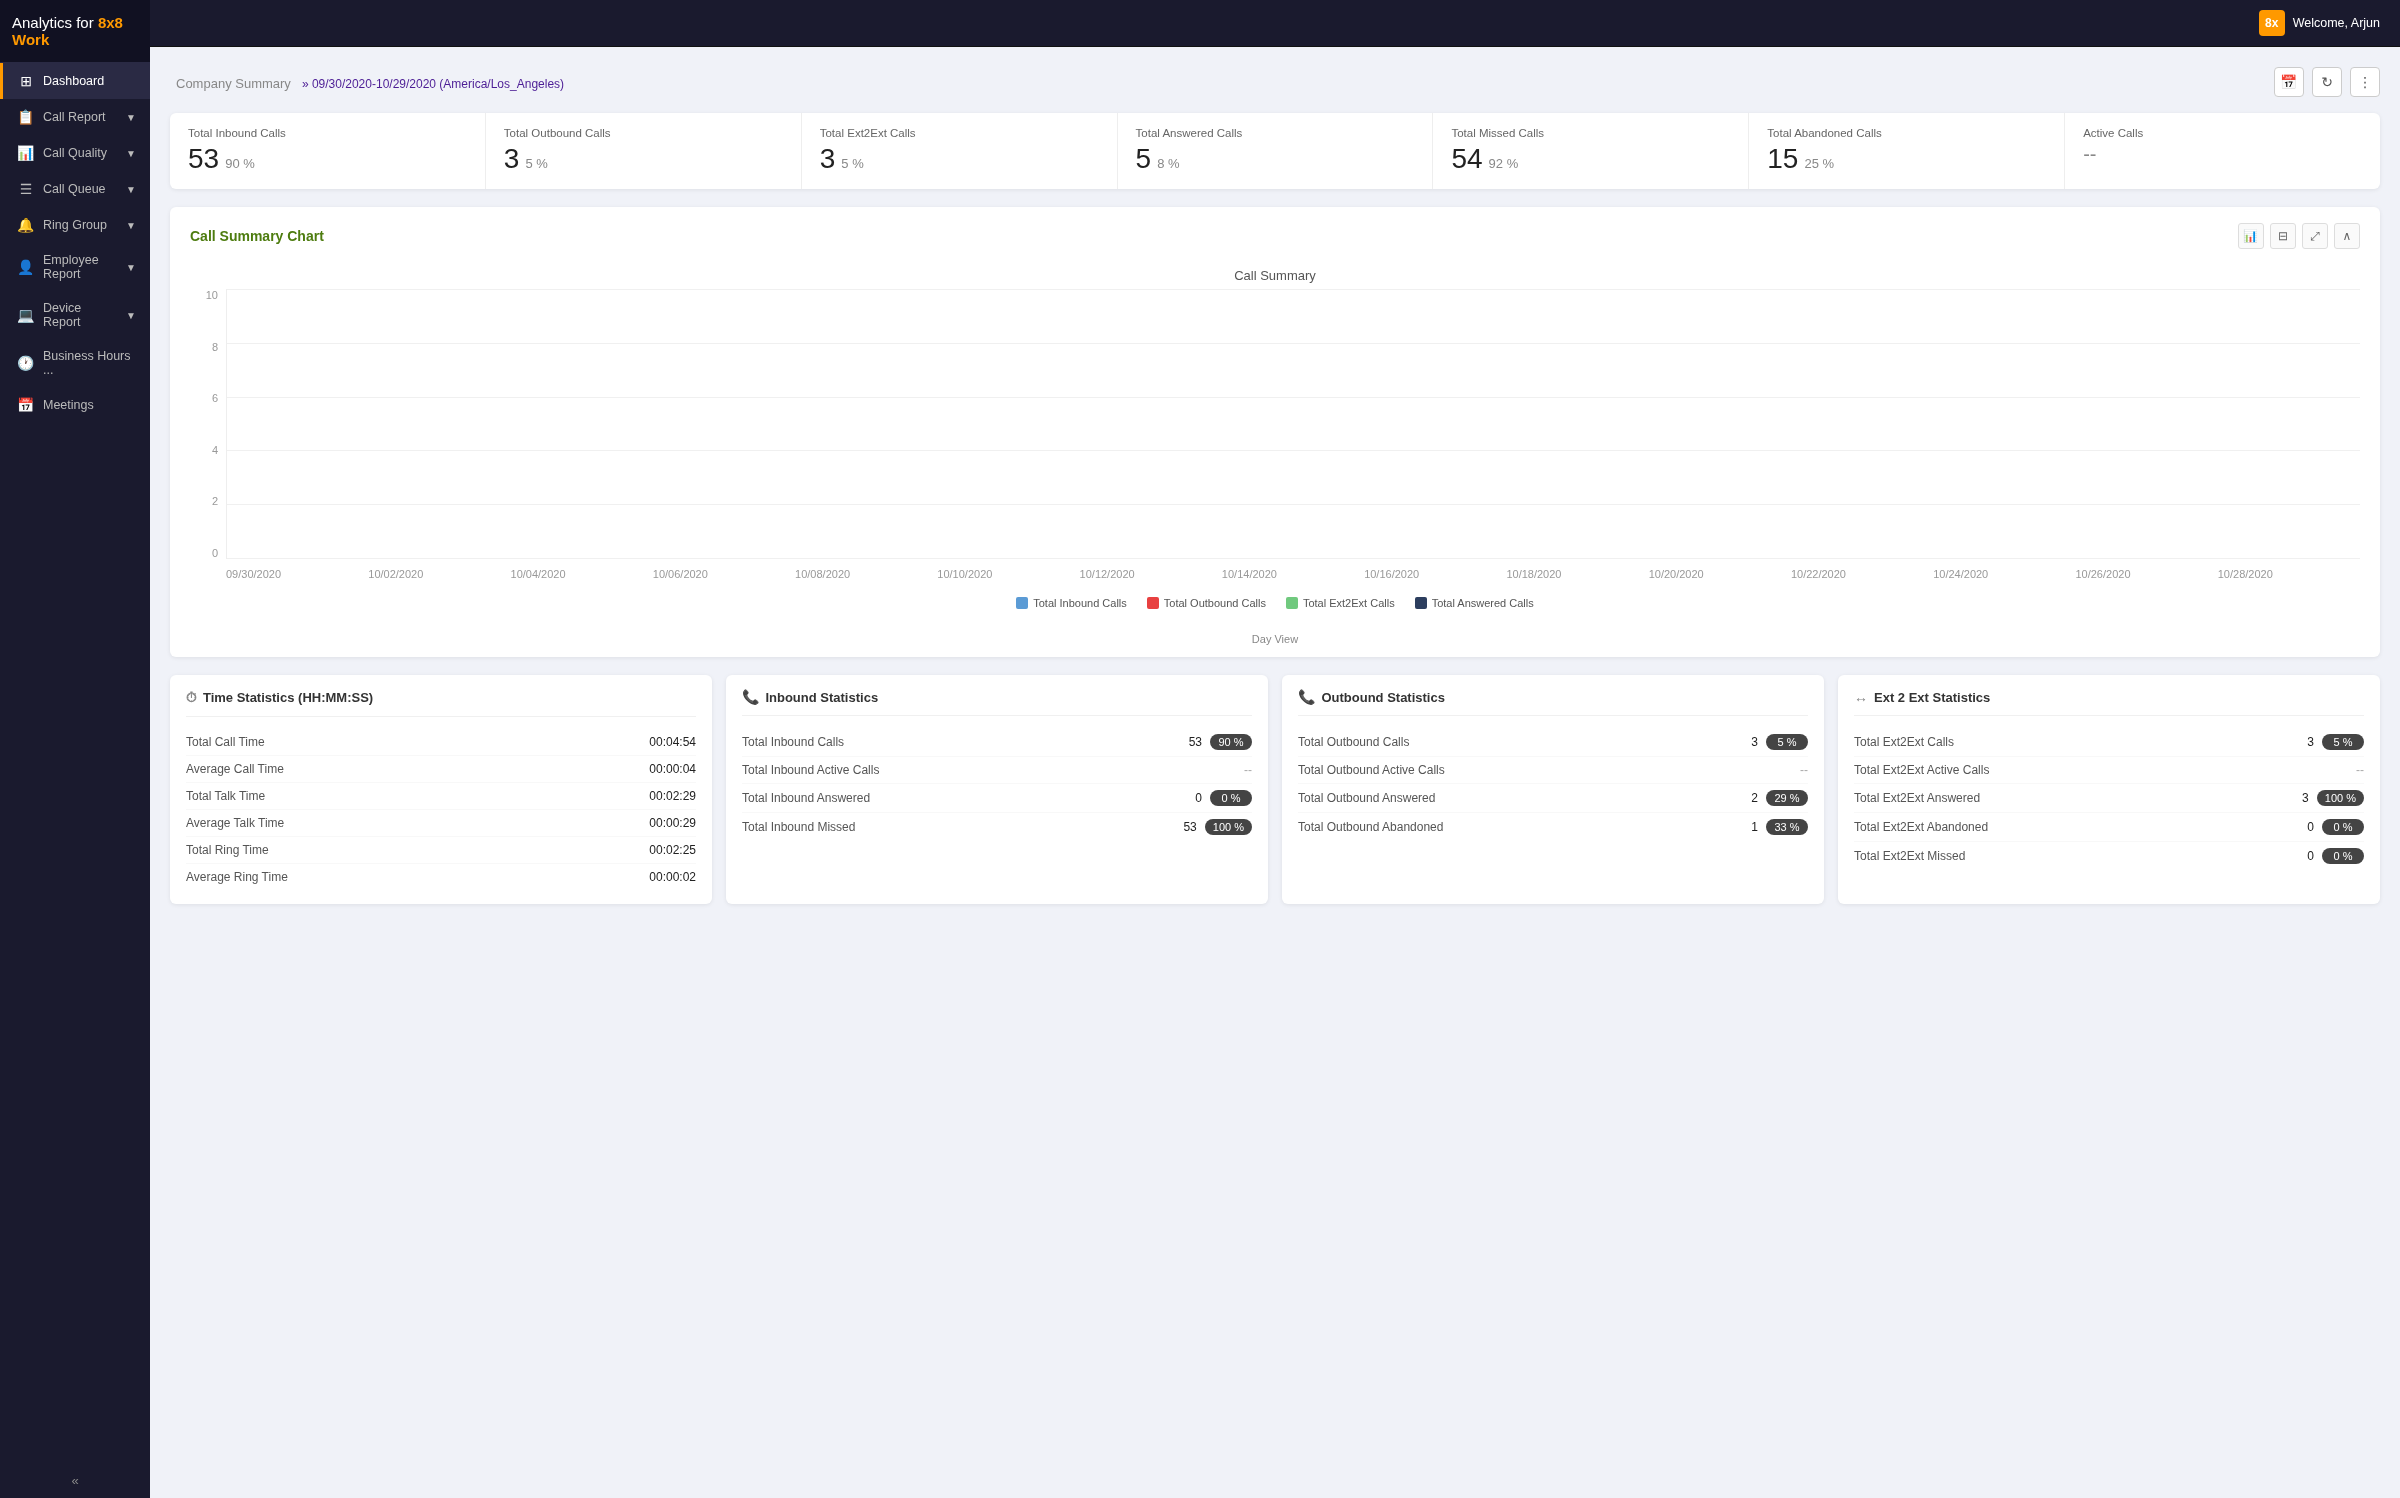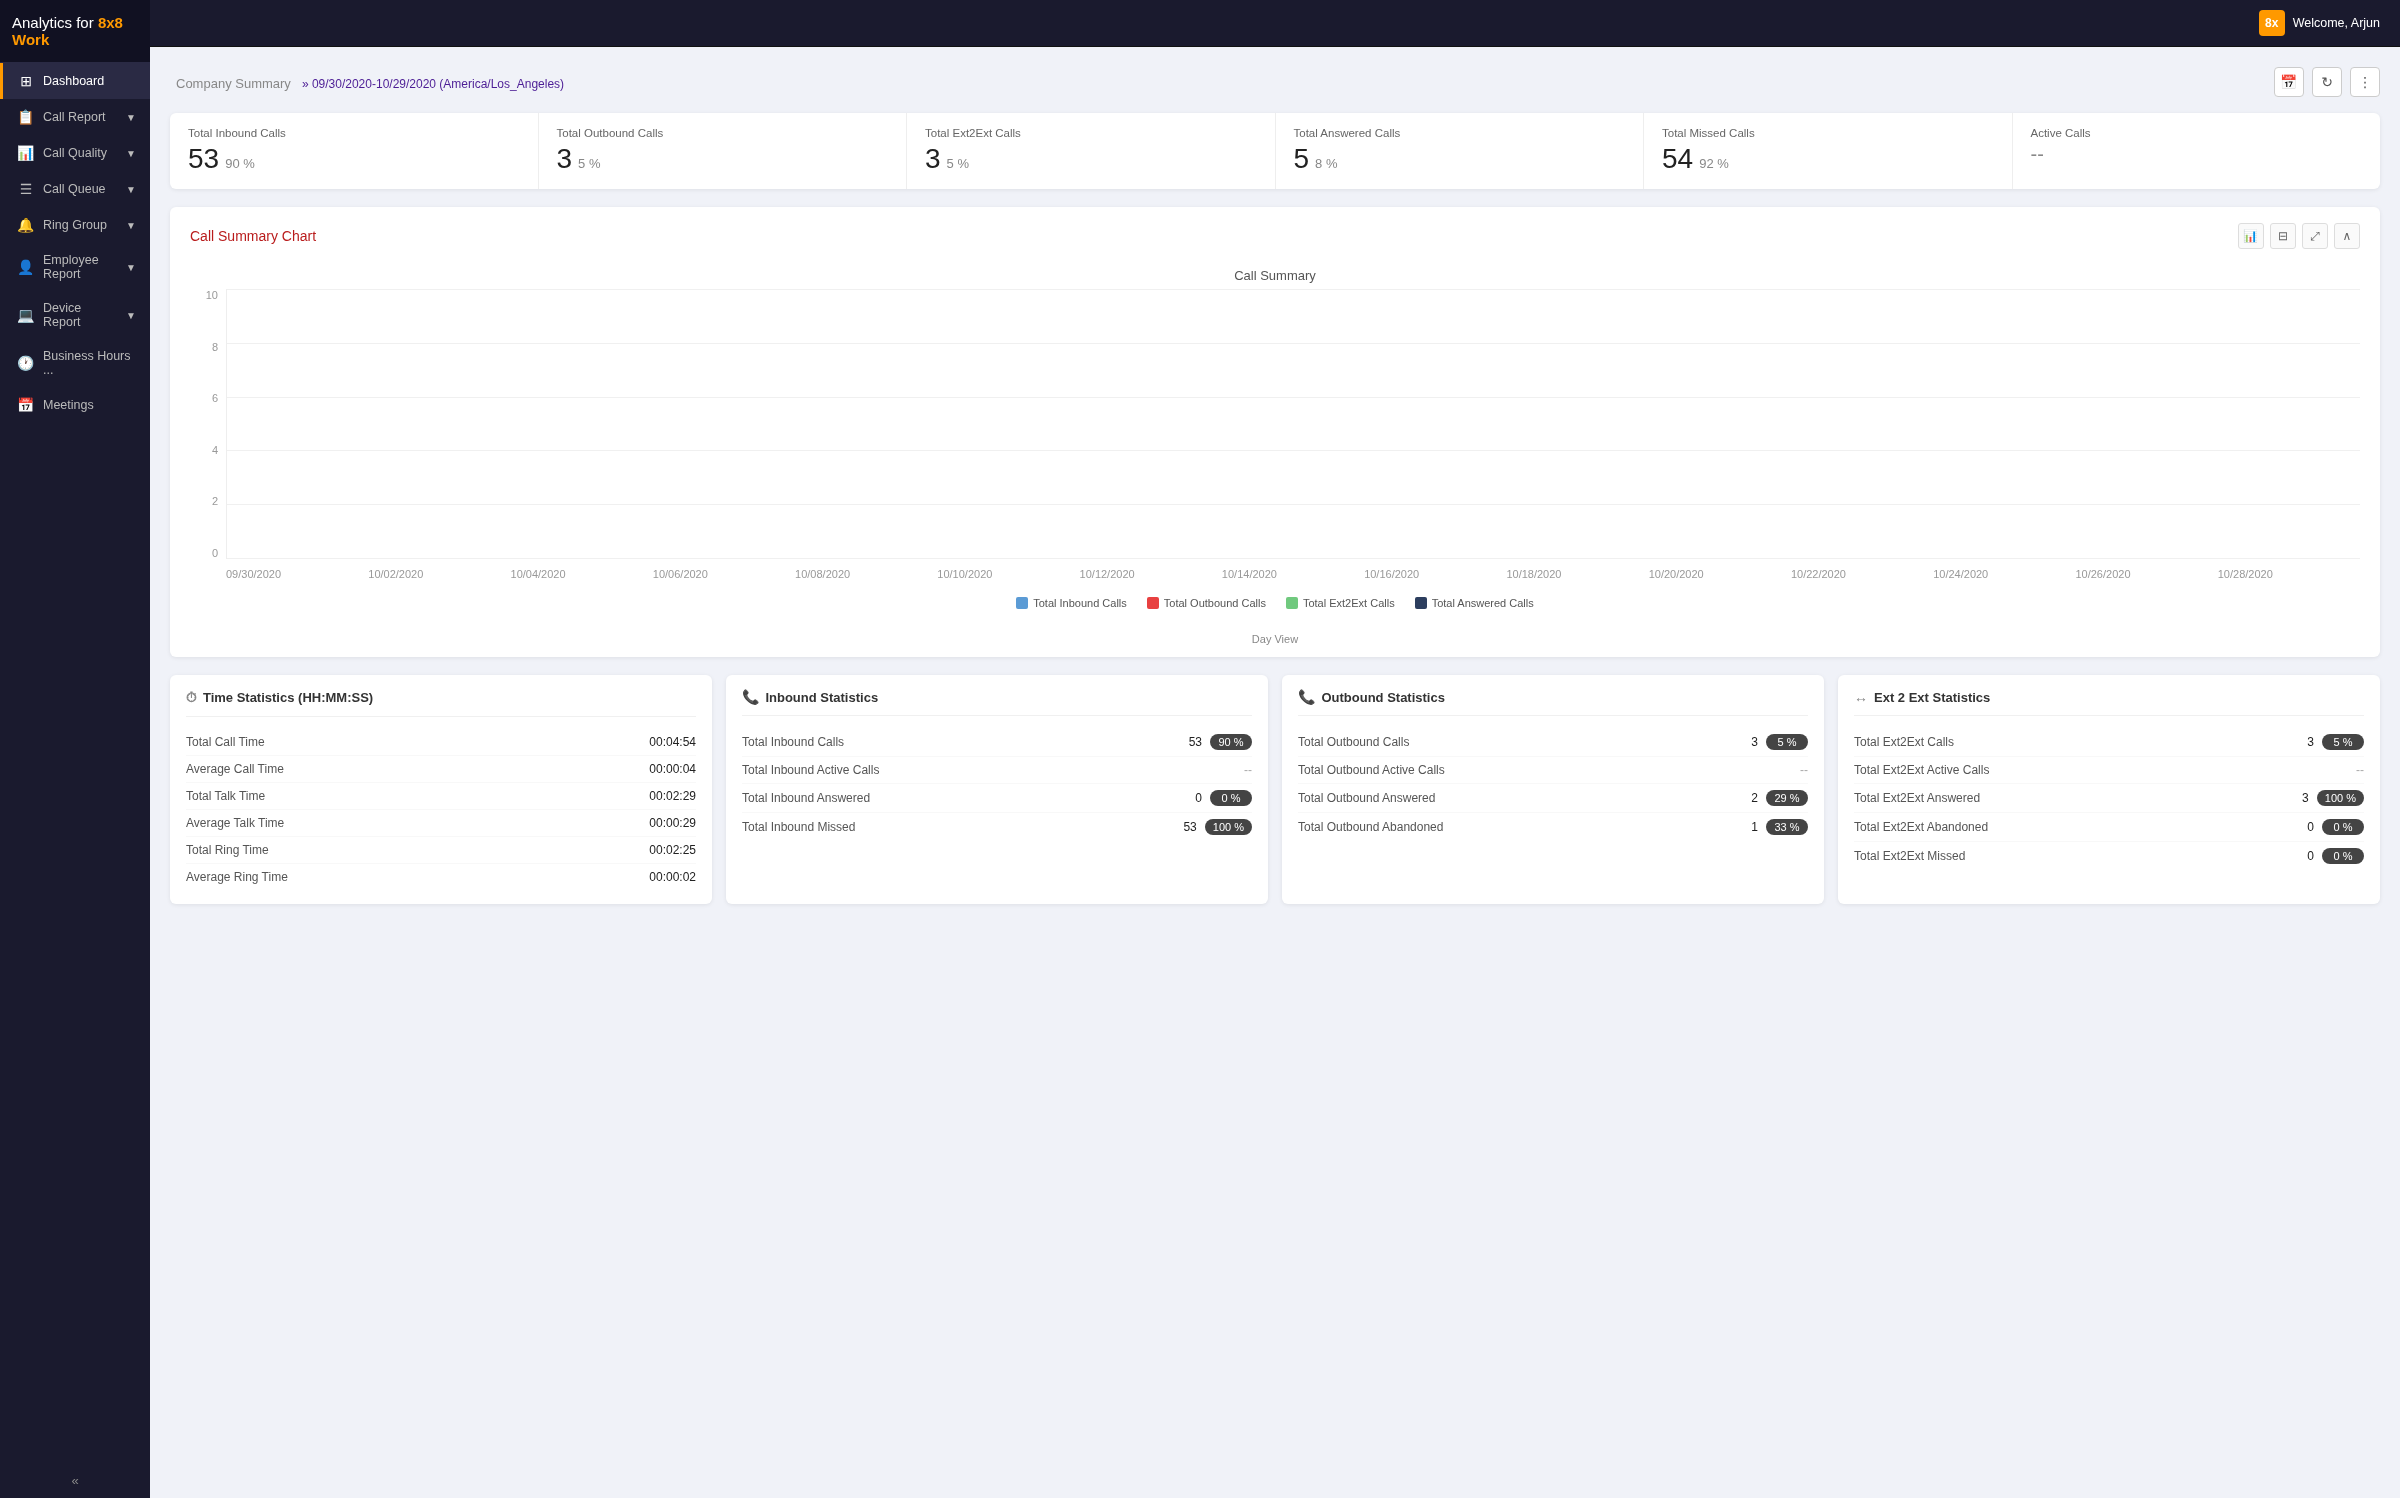--- a/index.html
+++ b/index.html
@@ -125,21 +125,21 @@
       box-shadow: 0 1px 4px rgba(0,0,0,0.08);
       margin-bottom: 18px;
       padding: 16px 20px 12px;
     }
     .chart-header {
       display: flex;
       align-items: center;
       justify-content: space-between;
       margin-bottom: 12px;
     }
-    .chart-title { font-size: 14px; font-weight: 400; color: #b91c1c; text-align: center; }
+    .chart-title { font-size: 14px; font-weight: 700; color: #4d7c0f; text-align: center; }
     .chart-actions { display: flex; gap: 6px; }
     .chart-icon-btn {
       width: 26px; height: 26px; border: 1px solid #ddd; background: #fafafa; border-radius: 3px;
       display: flex; align-items: center; justify-content: center; cursor: pointer; color: #666; font-size: 12px;
     }
 
     .chart-area {
       position: relative;
       height: 300px;
     }
@@ -393,20 +393,27 @@
         <div class="stat-value">
           <span class="num">5</span>
           <span class="pct">8 %</span>
         </div>
       </div>
       <div class="stat-card">
         <div class="stat-label">Total Missed Calls</div>
         <div class="stat-value">
           <span class="num">54</span>
           <span class="pct">92 %</span>
+        </div>
+      </div>
+      <div class="stat-card">
+        <div class="stat-label">Total Abandoned Calls</div>
+        <div class="stat-value">
+          <span class="num">15</span>
+          <span class="pct">25 %</span>
         </div>
       </div>
       <div class="stat-card">
         <div class="stat-label">Active Calls</div>
         <div class="stat-value">
           <span class="dash">--</span>
         </div>
       </div>
     </div>
 

